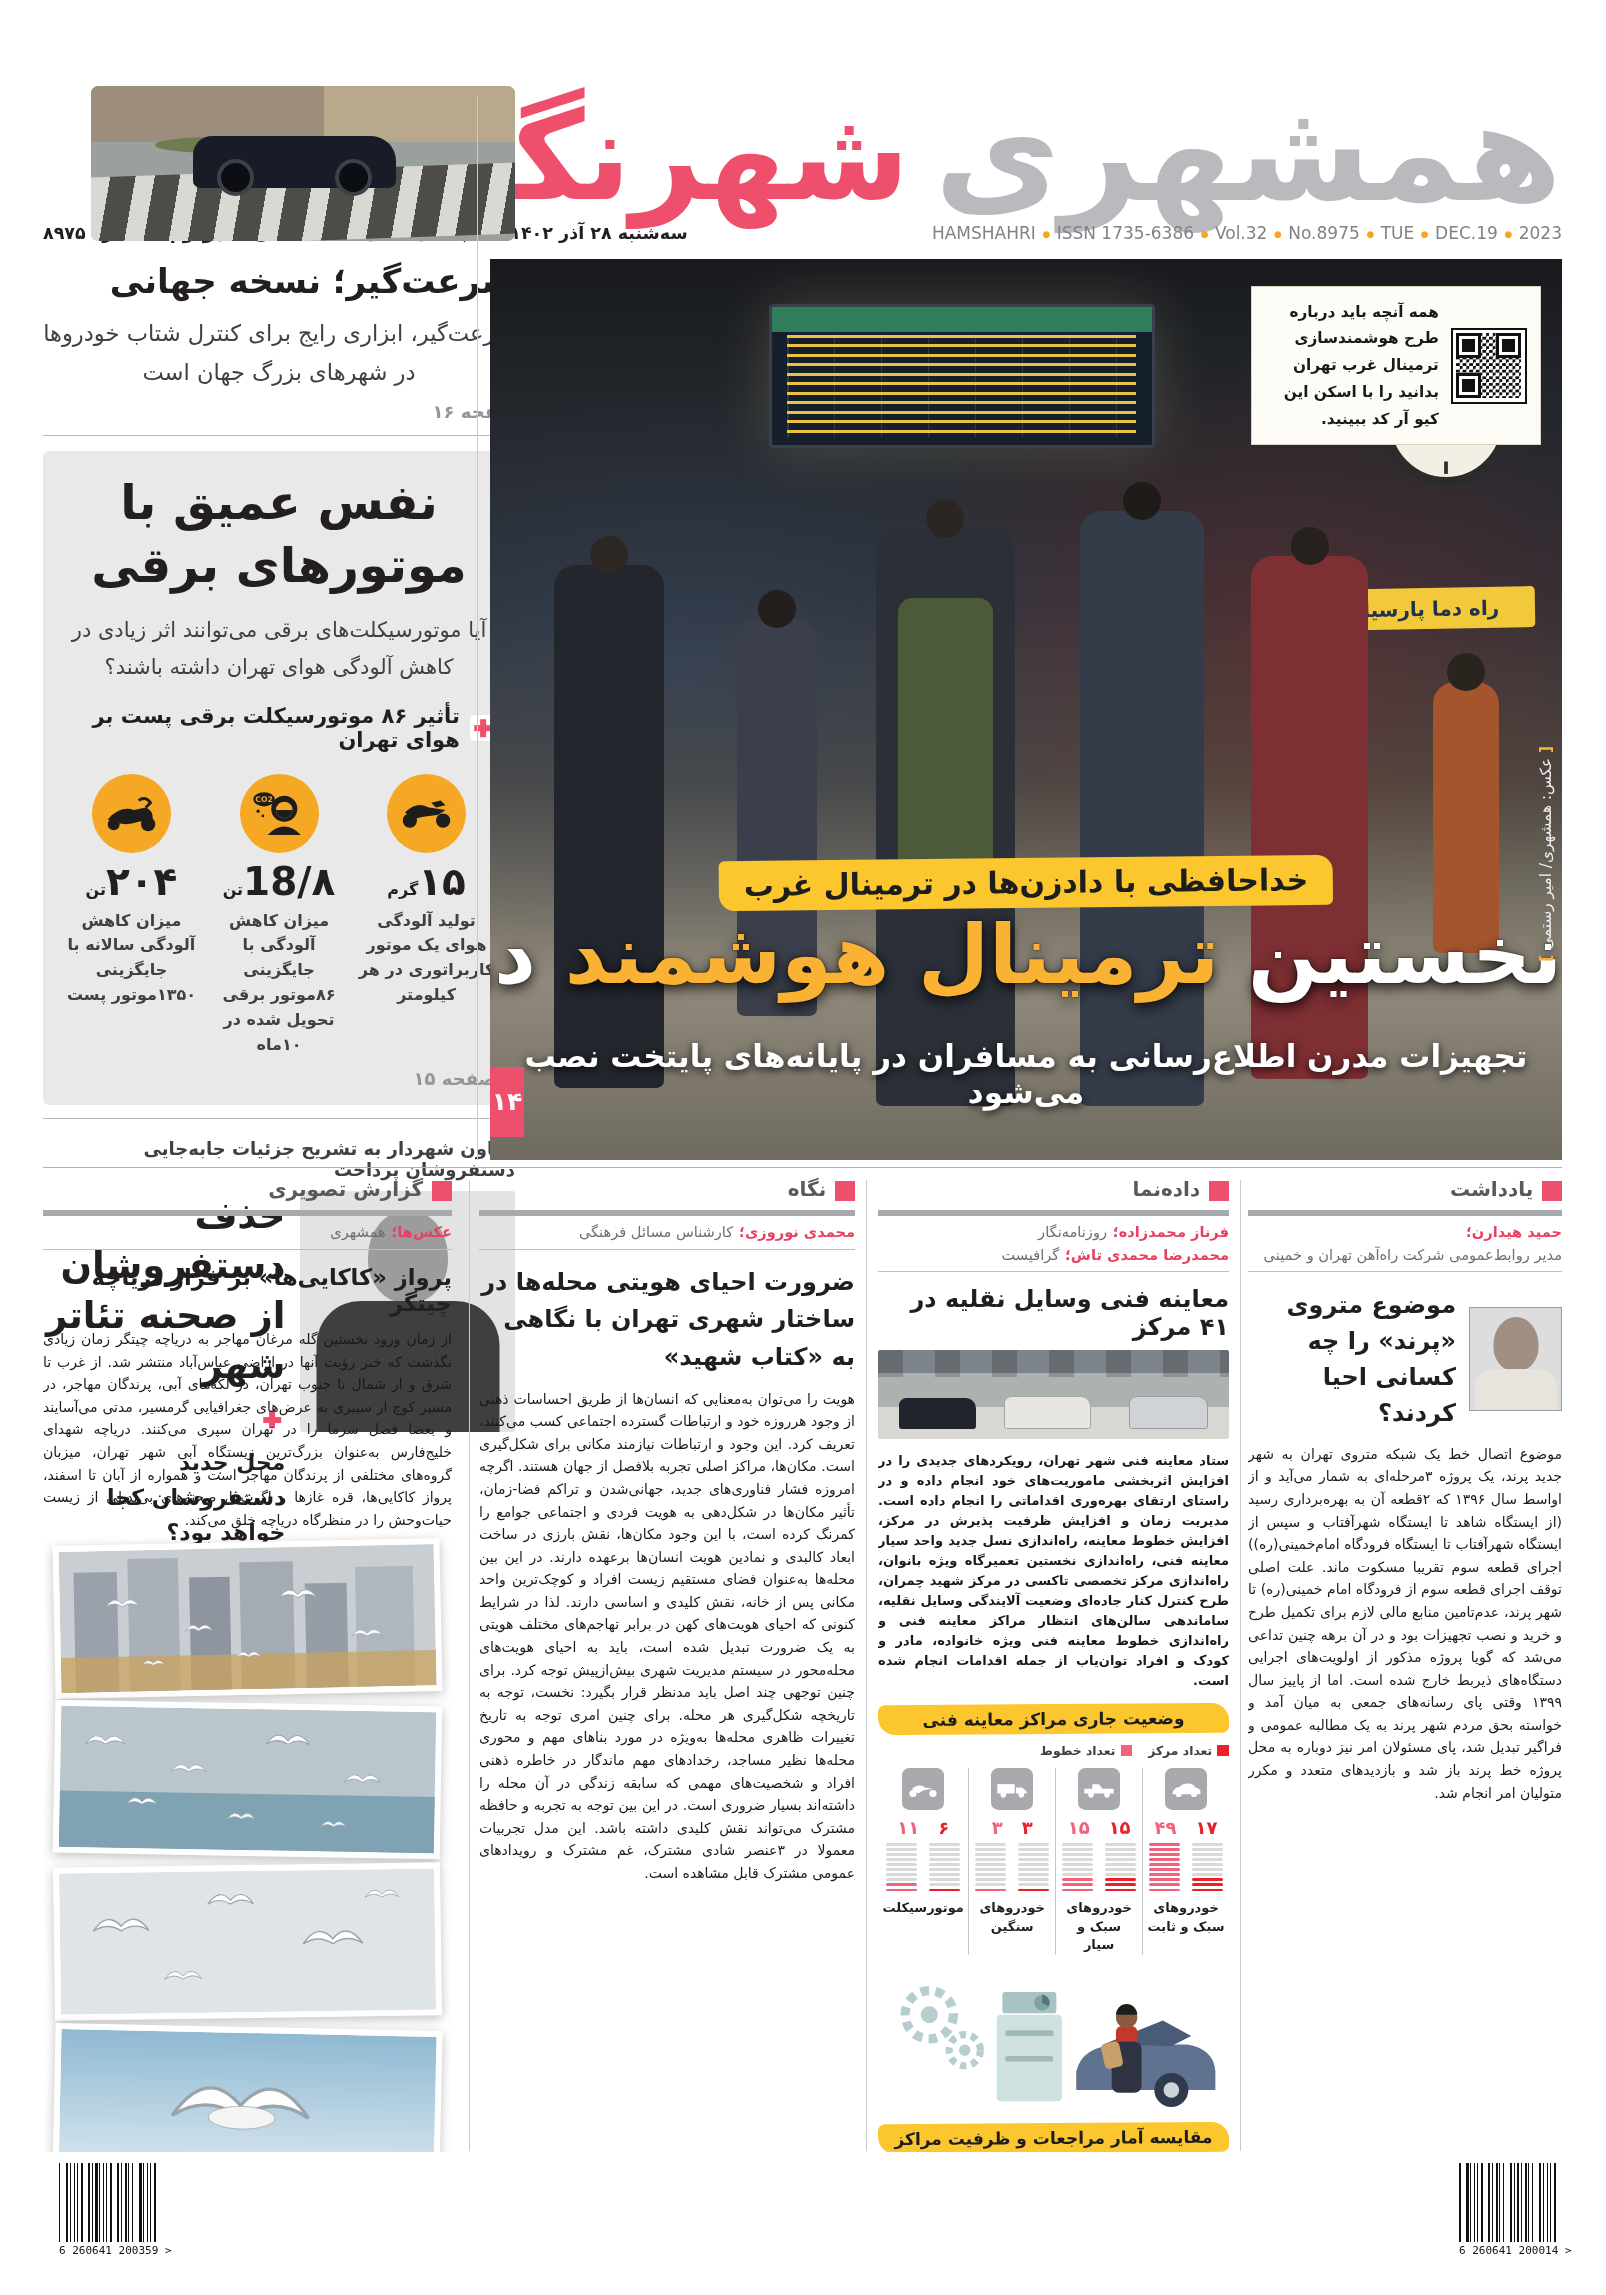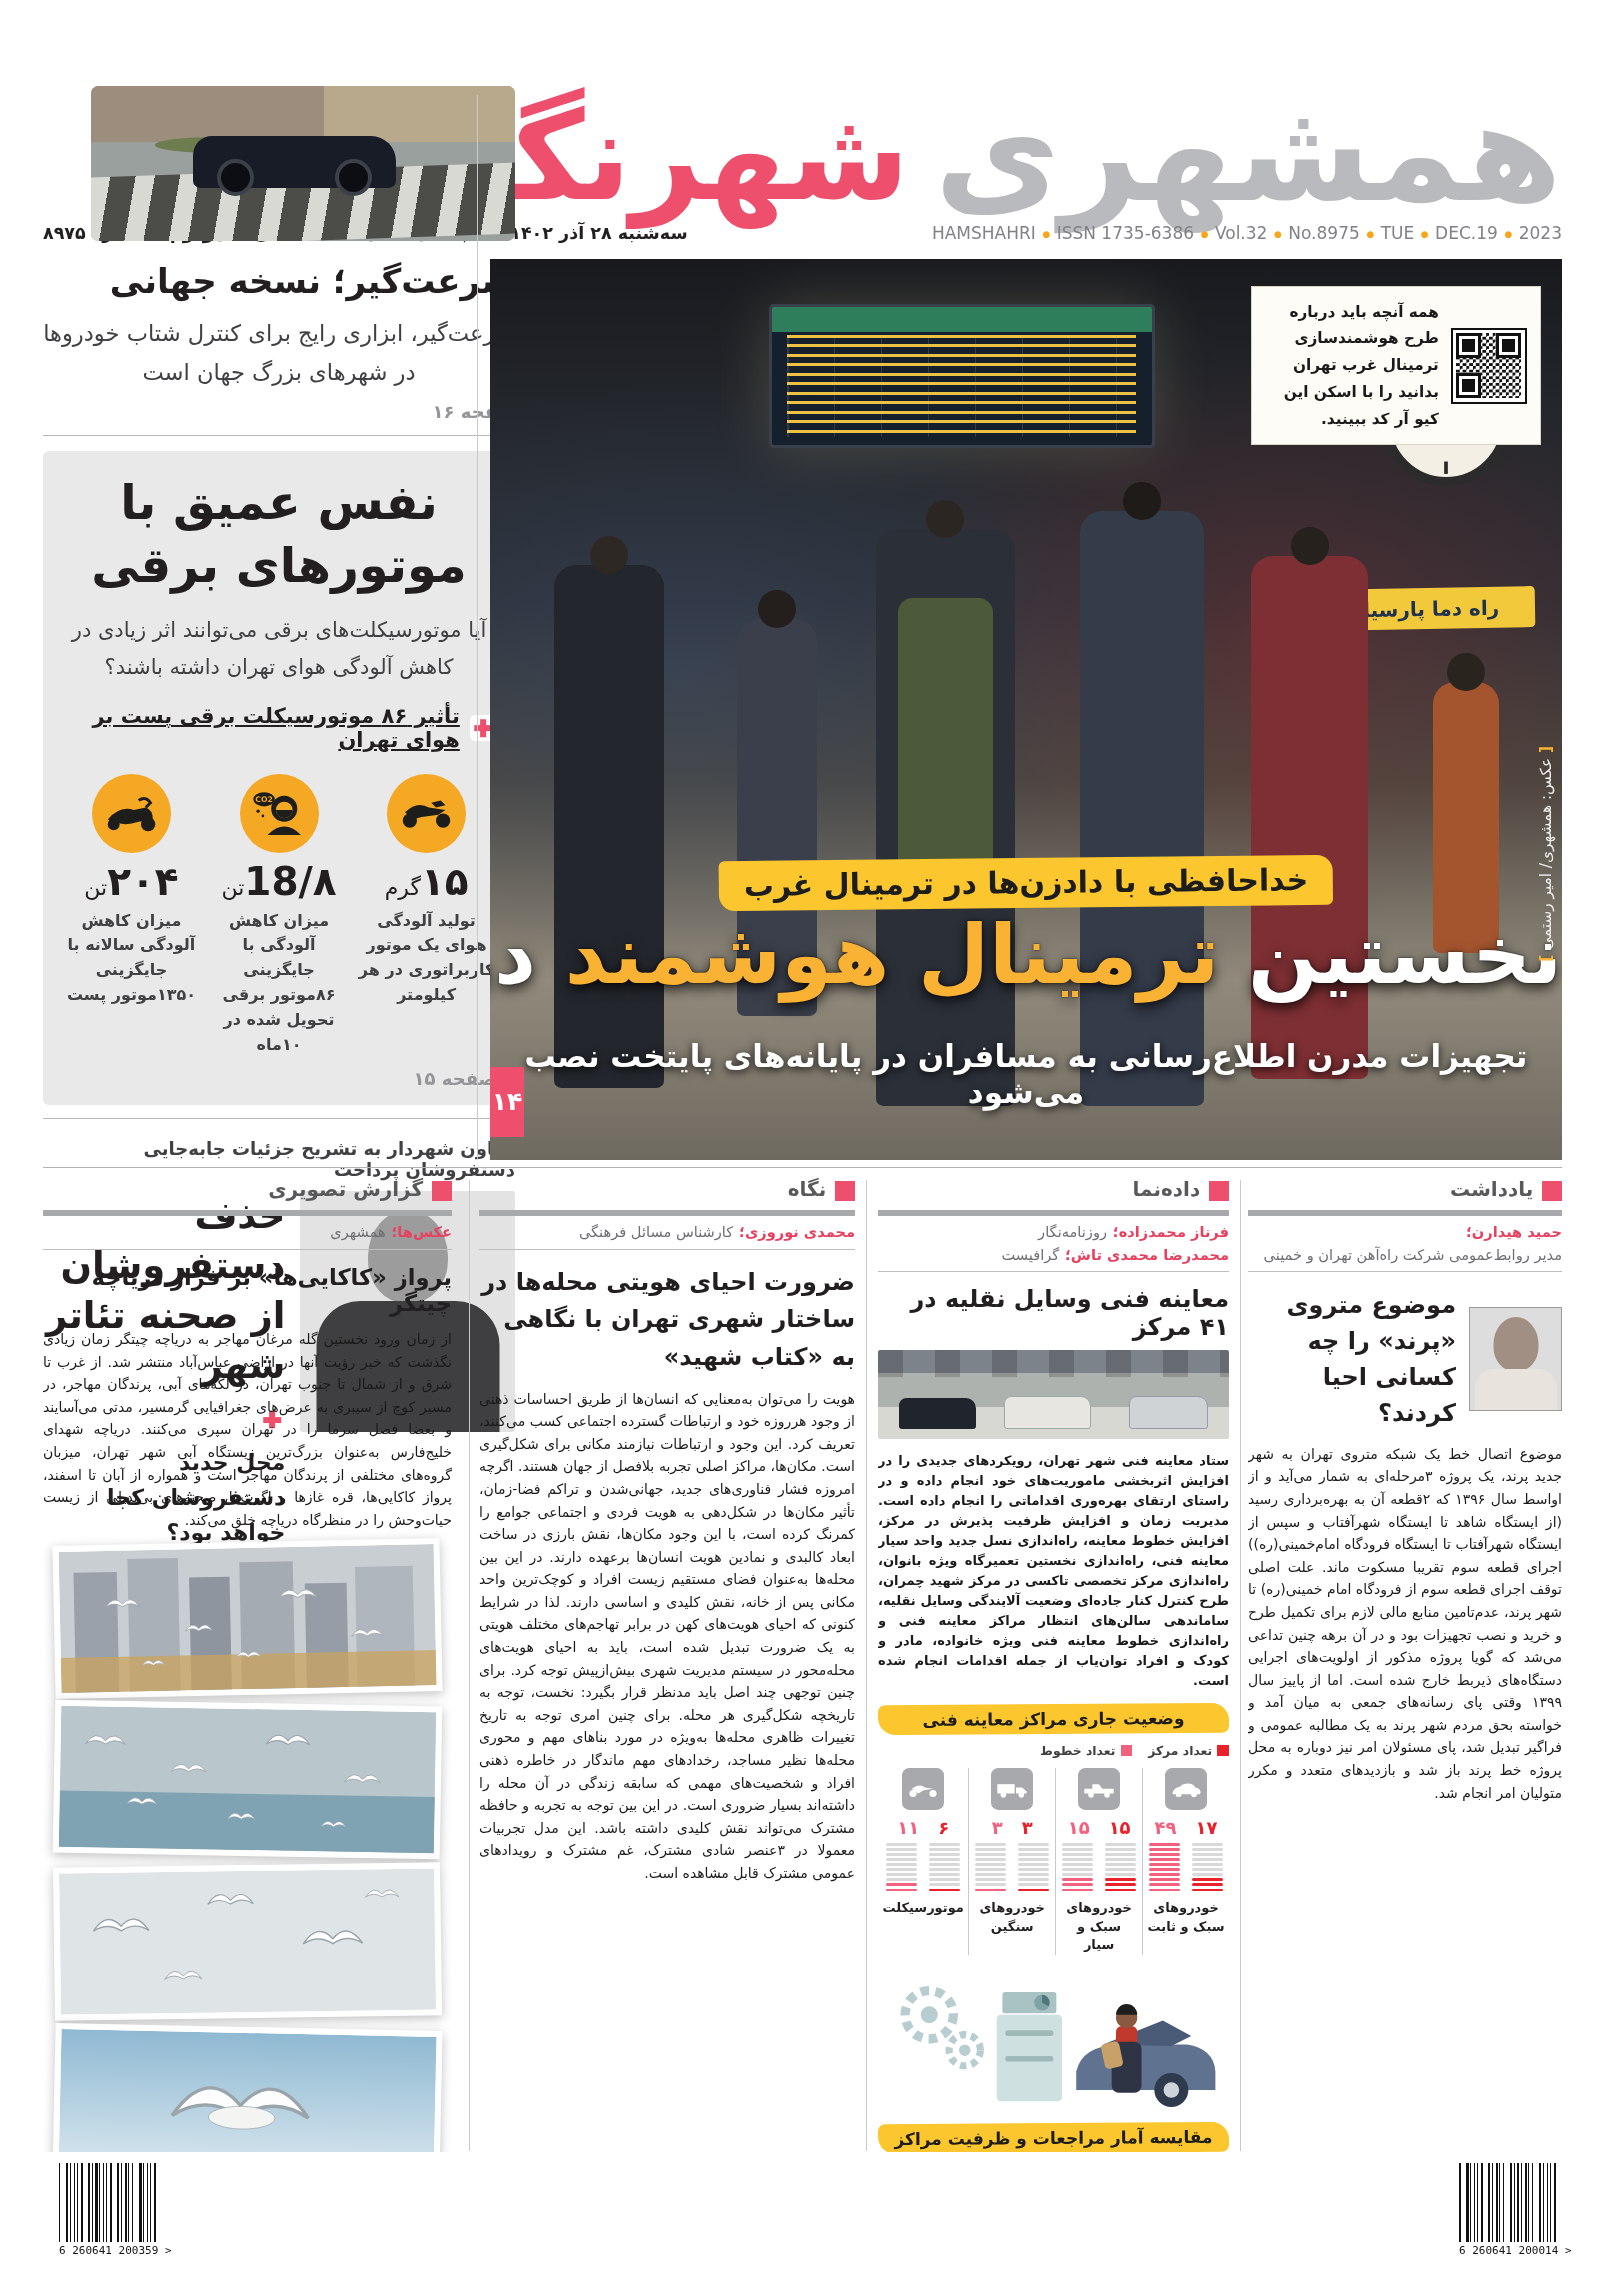--- a/index.html
+++ b/index.html
@@ -25,30 +25,30 @@
   .ph-street .grass{position:absolute;top:33%;right:55%;width:30%;height:10%;background:#6d7d4f;border-radius:50%;}
   .ph-street .cross{position:absolute;bottom:0;left:0;right:0;height:46%;background:repeating-linear-gradient(100deg,#d9d9d4 0 19px,#4c4c48 19px 44px);transform:skewY(-2deg);}
   .ph-street .car{position:absolute;top:32%;left:24%;width:48%;height:34%;background:#171c27;border-radius:19px 25px 7.3px 7.3px;}
   .ph-street .car::before,.ph-street .car::after{content:"";position:absolute;bottom:-7.3px;width:29px;height:29px;border-radius:50%;background:#0c0e13;border:4.4px solid #3c4048;}
   .ph-street .car::before{left:12%;} .ph-street .car::after{right:12%;}
   .h-side1{font-size:34px;font-weight:900;margin:19px 0 0;line-height:1.25;}
   .dek1{font-size:22.6px;color:#414042;text-align:center;line-height:1.7;margin:11.7px 0 0;}
   .graybox{background:#e9e9ea;border-radius:6px;margin-top:14.6px;padding:20.4px 19px 16px;}
   .h-side2{font-size:48px;font-weight:900;text-align:center;line-height:1.3;margin:0;}
   .dek2{font-size:21px;color:#414042;text-align:center;line-height:1.75;margin:16px 0 0;}
-  .bullet{display:flex;align-items:center;gap:10.2px;margin:19px 0 0;font-size:21px;font-weight:bold;text-decoration:underline;}
+  .bullet{display:flex;align-items:center;gap:10.2px;margin:19px 0 0;font-size:21px;font-weight:bold;}
   .plus{flex:none;width:26px;height:26px;background:#fff;border-radius:5.1px;position:relative;}
   .plus::before,.plus::after{content:"";position:absolute;background:#ee4f6d;left:50%;top:50%;transform:translate(-50%,-50%);}
   .plus::before{width:5.8px;height:17.5px;} .plus::after{width:17.5px;height:5.8px;}
   .stats{display:flex;flex-direction:row;justify-content:space-between;gap:7.3px;margin-top:22px;}
   .stat{width:32%;display:flex;flex-direction:column;align-items:center;text-align:center;}
   .stat .circ{width:79px;height:79px;border-radius:50%;background:#f5a823;display:flex;align-items:center;justify-content:center;}
   .stat .circ svg{width:57px;height:57px;}
   .stat .val{margin-top:8.8px;font-weight:900;font-size:39px;line-height:1;}
-  .stat .val small{font-size:22px;font-weight:400;}
+  .stat .val small{font-size:16px;font-weight:700;}
   .stat .desc{font-size:16px;color:#414042;line-height:1.55;margin-top:7.3px;font-weight:bold;}
   .pre3{font-size:18px;font-weight:bold;color:#414042;margin:19px 0 0;}
   .row3{display:flex;gap:14.6px;margin-top:11.7px;}
   .avatar-lg{flex:none;width:215px;height:241px;background:#e3e3e3;position:relative;overflow:hidden;border-radius:2.9px;}
   .avatar-lg::before{content:"";position:absolute;top:19px;left:50%;transform:translateX(-50%);width:80px;height:93px;border-radius:50% 50% 46% 46%;background:#9c9c9c;}
   .avatar-lg::after{content:"";position:absolute;top:110px;left:50%;transform:translateX(-50%);width:183px;height:146px;border-radius:44px 44px 0 0;background:#3f3f41;}
   .col3r{flex:1;}
   .h-side3{font-size:37px;font-weight:900;line-height:1.35;margin:0;}
   .q3{font-size:22px;font-weight:bold;line-height:1.6;margin:11.7px 0 0;}
   

